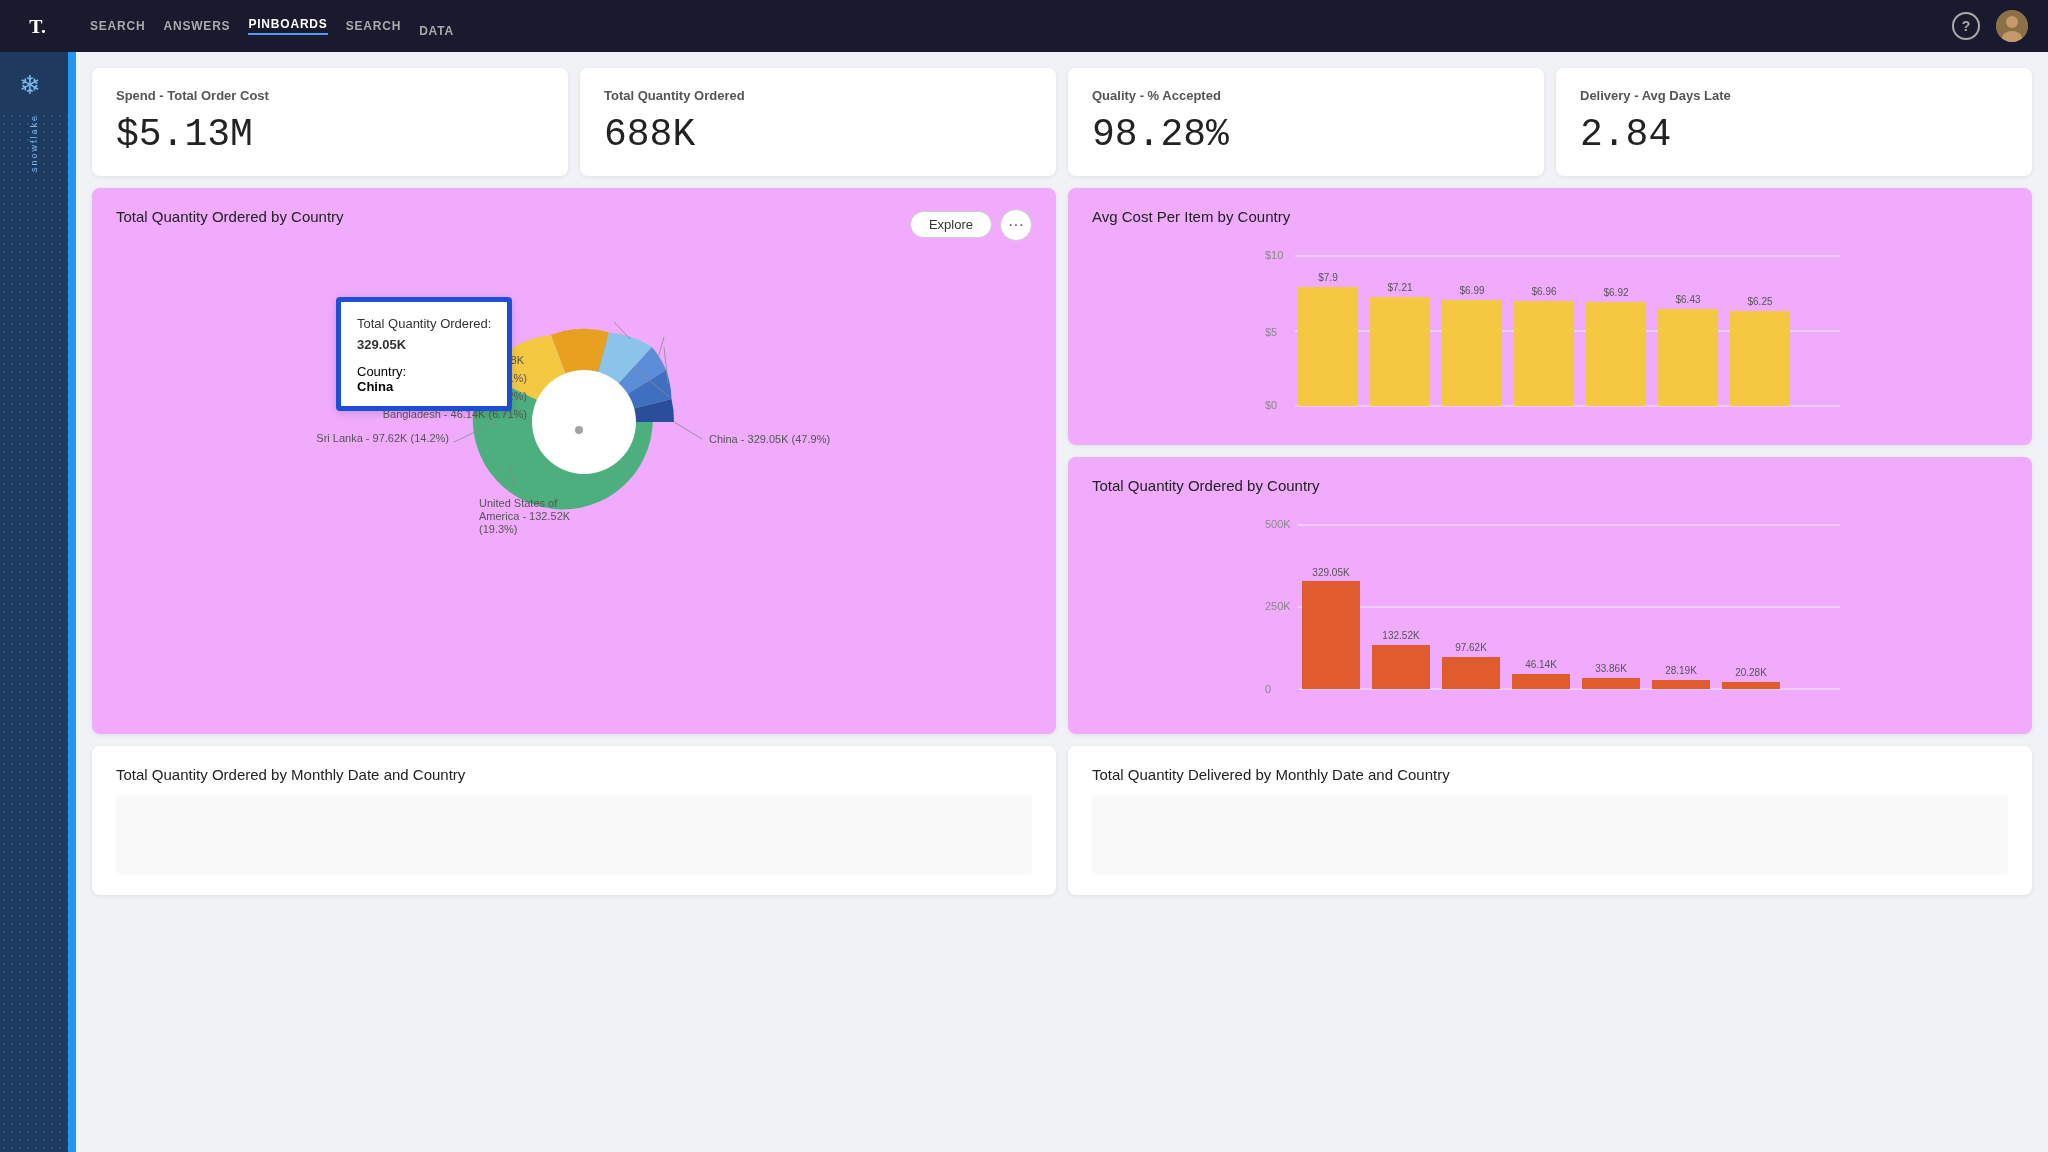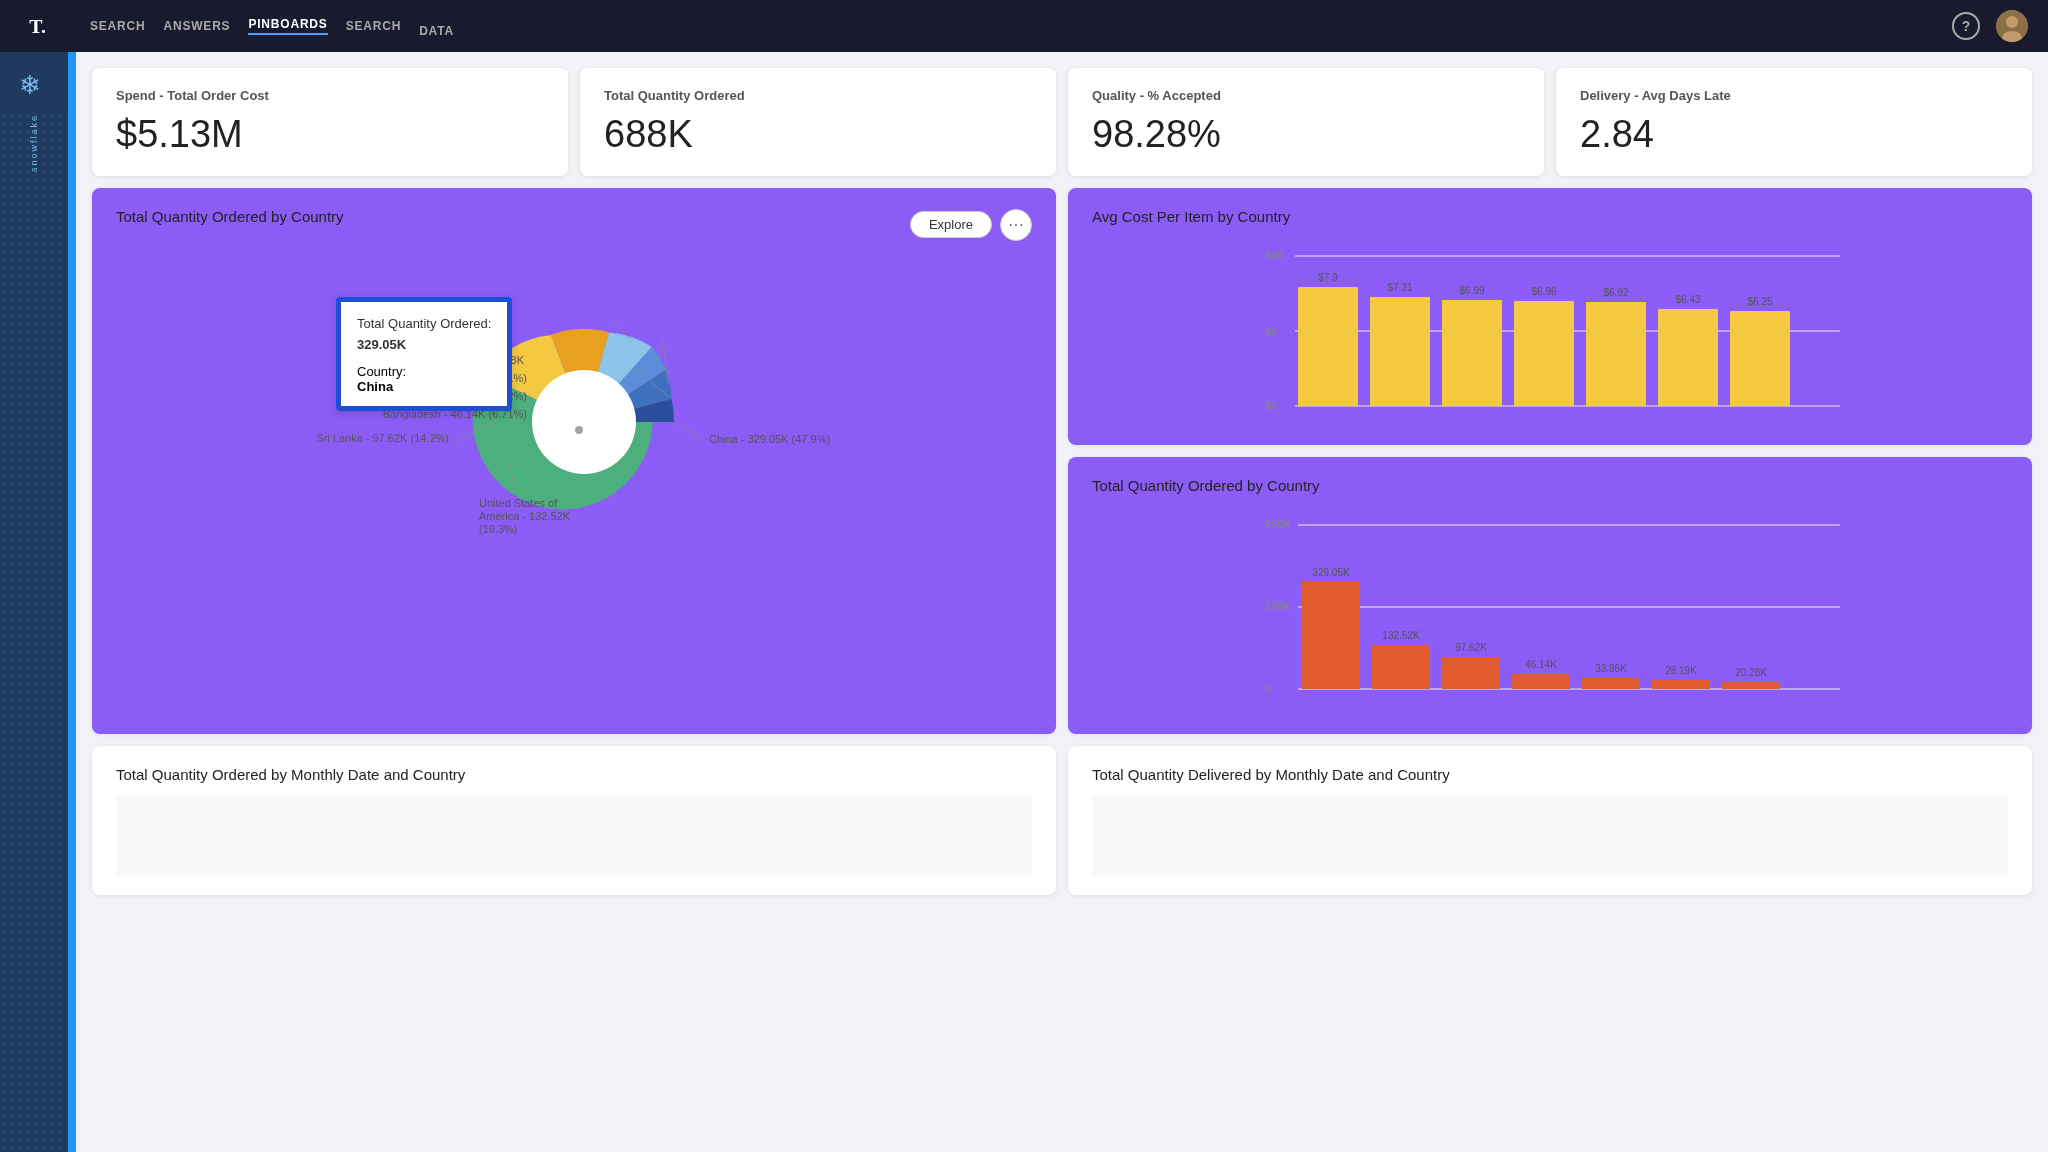--- a/index.html
+++ b/index.html
@@ -98,31 +98,32 @@
     .kpi-card .kpi-title {
       font-size: 13px;
       color: #555;
       margin-bottom: 10px;
       font-weight: 700;
     }
     .kpi-card .kpi-value {
       font-size: 38px;
       font-weight: 300;
       color: #222;
+      font-family: Liberation Mono, monospace;
     }
 
     
     .chart-row {
       display: grid;
       grid-template-columns: 1fr 1fr;
       gap: 12px;
       margin-bottom: 12px;
     }
     .chart-card {
-      background: #8b5cf6;
+      background: #f0abfc;
       border-radius: 8px;
       padding: 20px 24px;
       box-shadow: 0 1px 4px rgba(0,0,0,0.08);
       position: relative;
     }
     .chart-card .chart-title {
       font-size: 15px;
       font-weight: 500;
       color: #222;
       margin-bottom: 16px;

